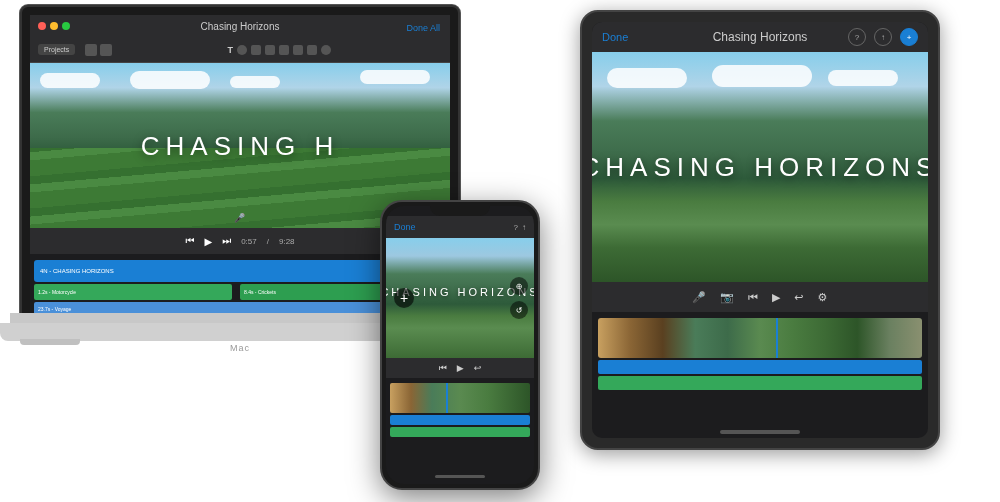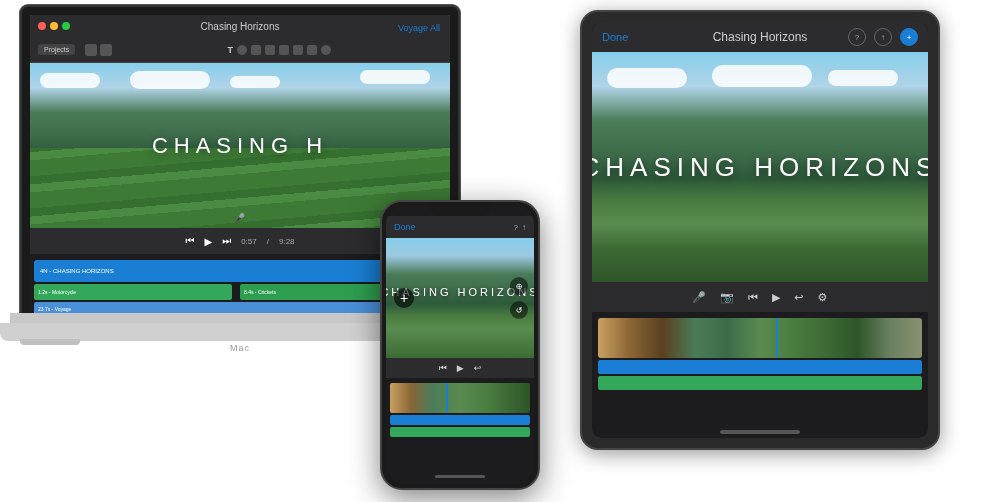--- a/index.html
+++ b/index.html
@@ -163,21 +163,21 @@
         #3d7a35 24px, #3d7a35 32px
       );
     }
 
     .preview-title-mac {
       position: absolute;
       top: 50%;
       left: 50%;
       transform: translate(-50%, -50%);
       color: white;
-      font-size: 22px;
+      font-size: 26px;
       font-weight: 300;
       letter-spacing: 6px;
       white-space: nowrap;
       text-shadow: 0 2px 8px rgba(0,0,0,0.5);
     }
 
     .mic-icon-area {
       position: absolute;
       bottom: 5px;
       left: 50%;
@@ -729,21 +729,21 @@
       <div class="macbook-screen">
 
         <div class="macbook-titlebar">
           <div class="titlebar-dots">
             <div class="dot dot-red"></div>
             <div class="dot dot-yellow"></div>
             <div class="dot dot-green"></div>
           </div>
           <span class="titlebar-title">Chasing Horizons</span>
           <div style="position:absolute;right:10px;">
-            <span style="font-size:9px;color:#1a7fd4;">Voyage All</span>
+            <span style="font-size:9px;color:#1a7fd4;">Done All</span>
           </div>
         </div>
 
         <div class="macbook-toolbar">
           <div class="toolbar-btn">Projects</div>
           <div style="display:flex;gap:3px;margin-left:6px;">
             <div style="width:12px;height:12px;background:#555;border-radius:2px;"></div>
             <div style="width:12px;height:12px;background:#555;border-radius:2px;"></div>
           </div>
           <div style="flex:1;display:flex;align-items:center;justify-content:center;gap:4px;">

